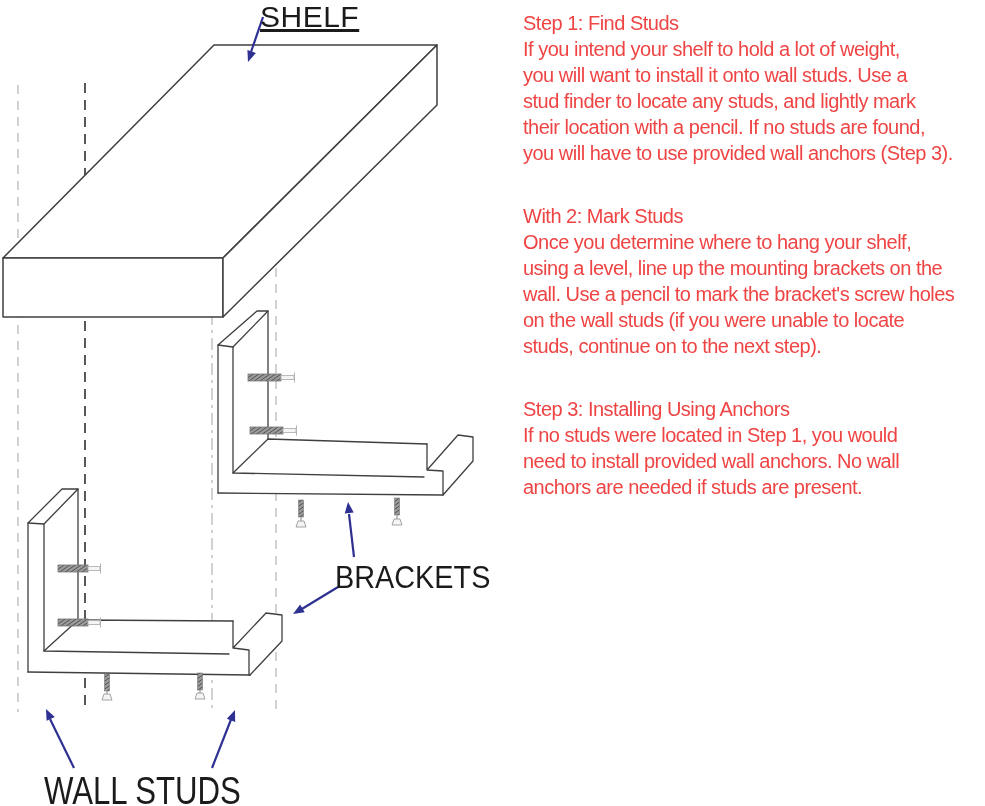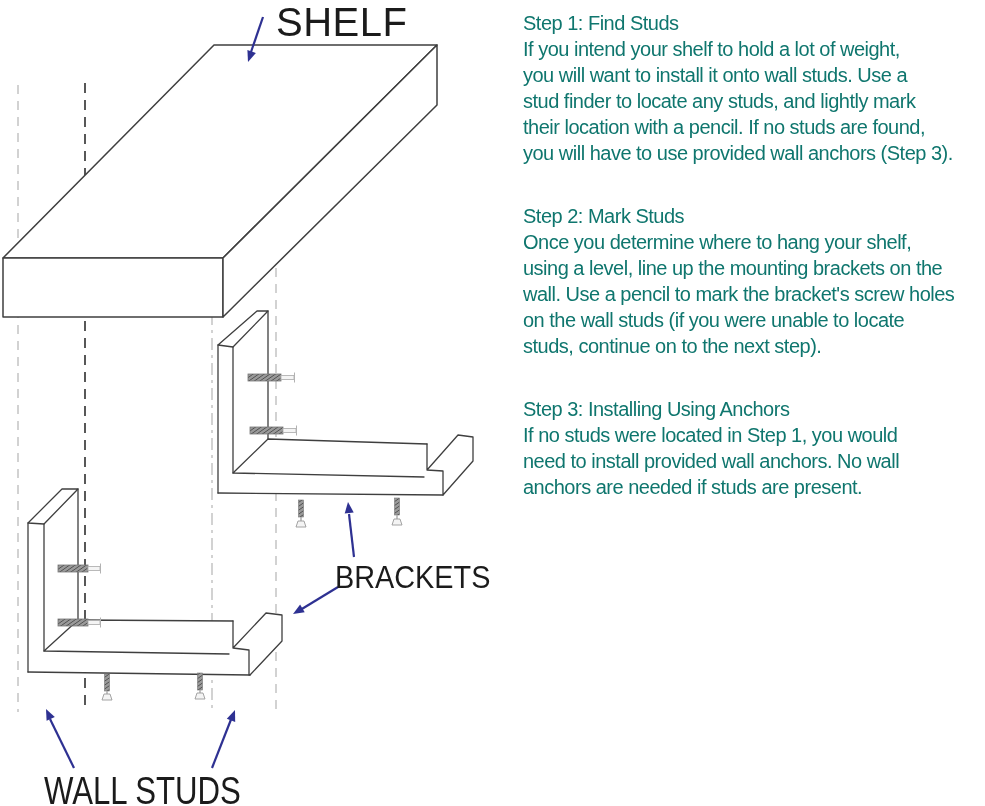--- a/index.html
+++ b/index.html
@@ -12,37 +12,37 @@
   }
   
   .diagram-svg{position:absolute;left:0;top:0;}
   .diagram-label{
     position:absolute;
     color:#1b1b1b;
     font-weight:400;
     white-space:nowrap;
     line-height:1;
   }
-  .label-shelf{left:276px;top:2px;font-size:40px;letter-spacing:0.5px;}
+  .label-shelf{left:260px;top:2px;font-size:30px;letter-spacing:0.5px;text-decoration:underline;}
   .label-brackets{left:335px;top:562px;font-size:31px;transform:scaleX(0.93);transform-origin:left top;}
   .label-wallstuds{left:44px;top:772px;font-size:38px;transform:scaleX(0.82);transform-origin:left top;}
   
   .instructions{
     position:absolute;
     left:523px;top:10px;
     width:462px;
     overflow:hidden;
   }
   .step{margin:0 0 37px 0;}
   .step-title,.step-body{
     margin:0;
     font-size:20px;
     line-height:26px;
     letter-spacing:-0.5px;
-    color:#0f766e;
+    color:#ef4444;
     font-weight:400;
     white-space:pre;
   }
 </style>
 </head>
 <body>
 
 <div class="canvas">
 
   <svg class="diagram-svg" width="510" height="806" viewBox="0 0 510 806">
@@ -166,21 +166,21 @@
   <div class="instructions">
     <article class="step">
       <h2 class="step-title">Step 1: Find Studs</h2>
       <p class="step-body">If you intend your shelf to hold a lot of weight,
 you will want to install it onto wall studs. Use a
 stud finder to locate any studs, and lightly mark
 their location with a pencil. If no studs are found,
 you will have to use provided wall anchors (Step 3).</p>
     </article>
     <article class="step">
-      <h2 class="step-title">Step 2: Mark Studs</h2>
+      <h2 class="step-title">With 2: Mark Studs</h2>
       <p class="step-body">Once you determine where to hang your shelf,
 using a level, line up the mounting brackets on the
 wall. Use a pencil to mark the bracket's screw holes
 on the wall studs (if you were unable to locate
 studs, continue on to the next step).</p>
     </article>
     <article class="step">
       <h2 class="step-title">Step 3: Installing Using Anchors</h2>
       <p class="step-body">If no studs were located in Step 1, you would
 need to install provided wall anchors. No wall

